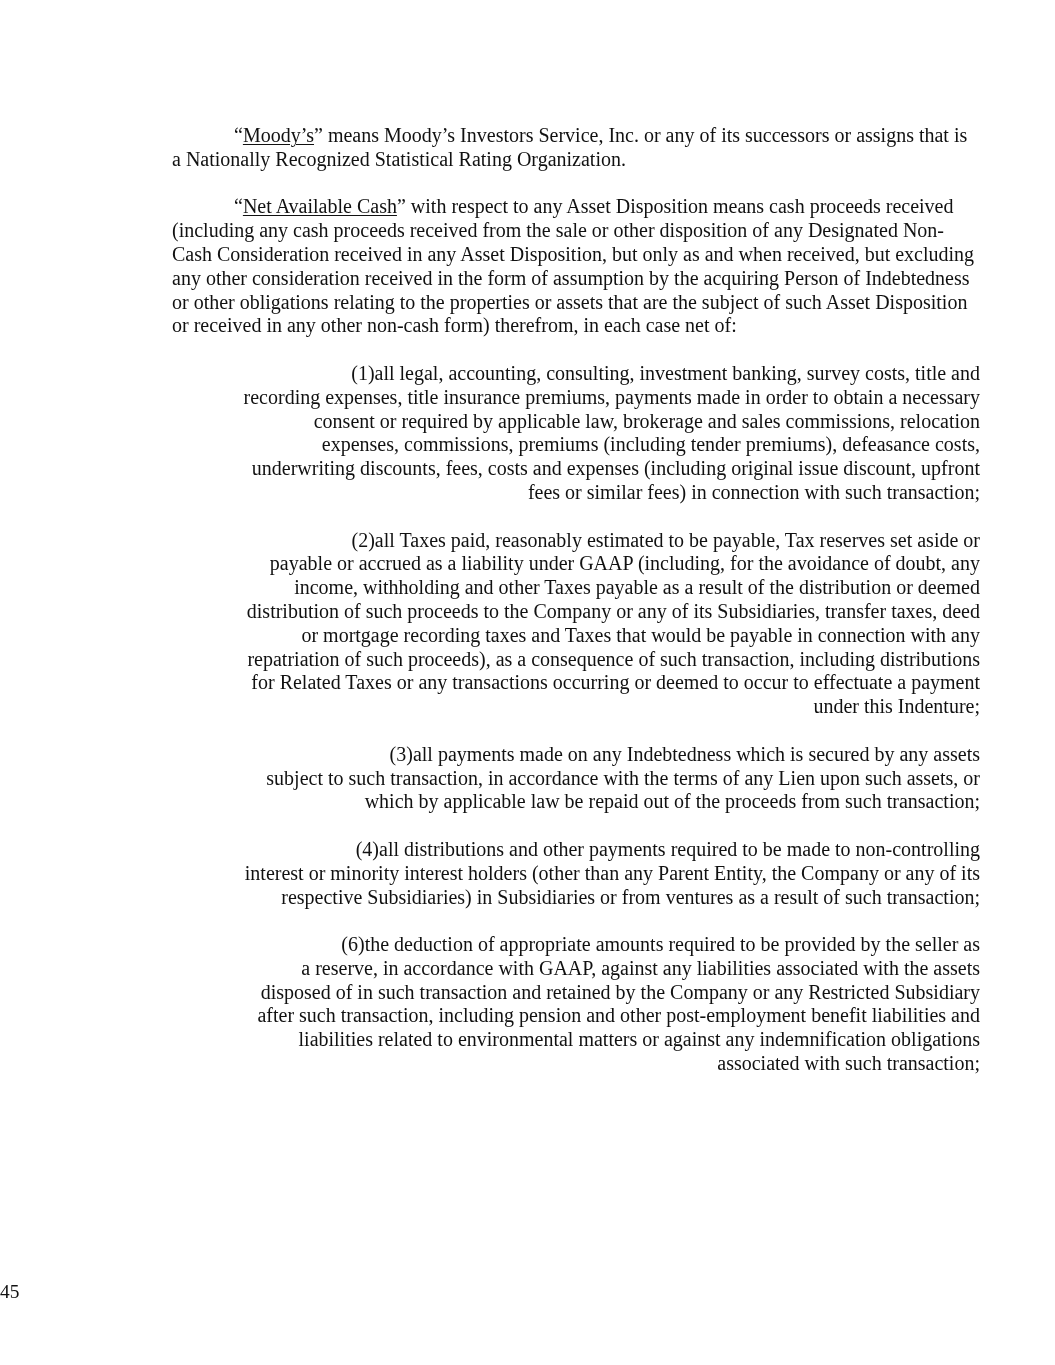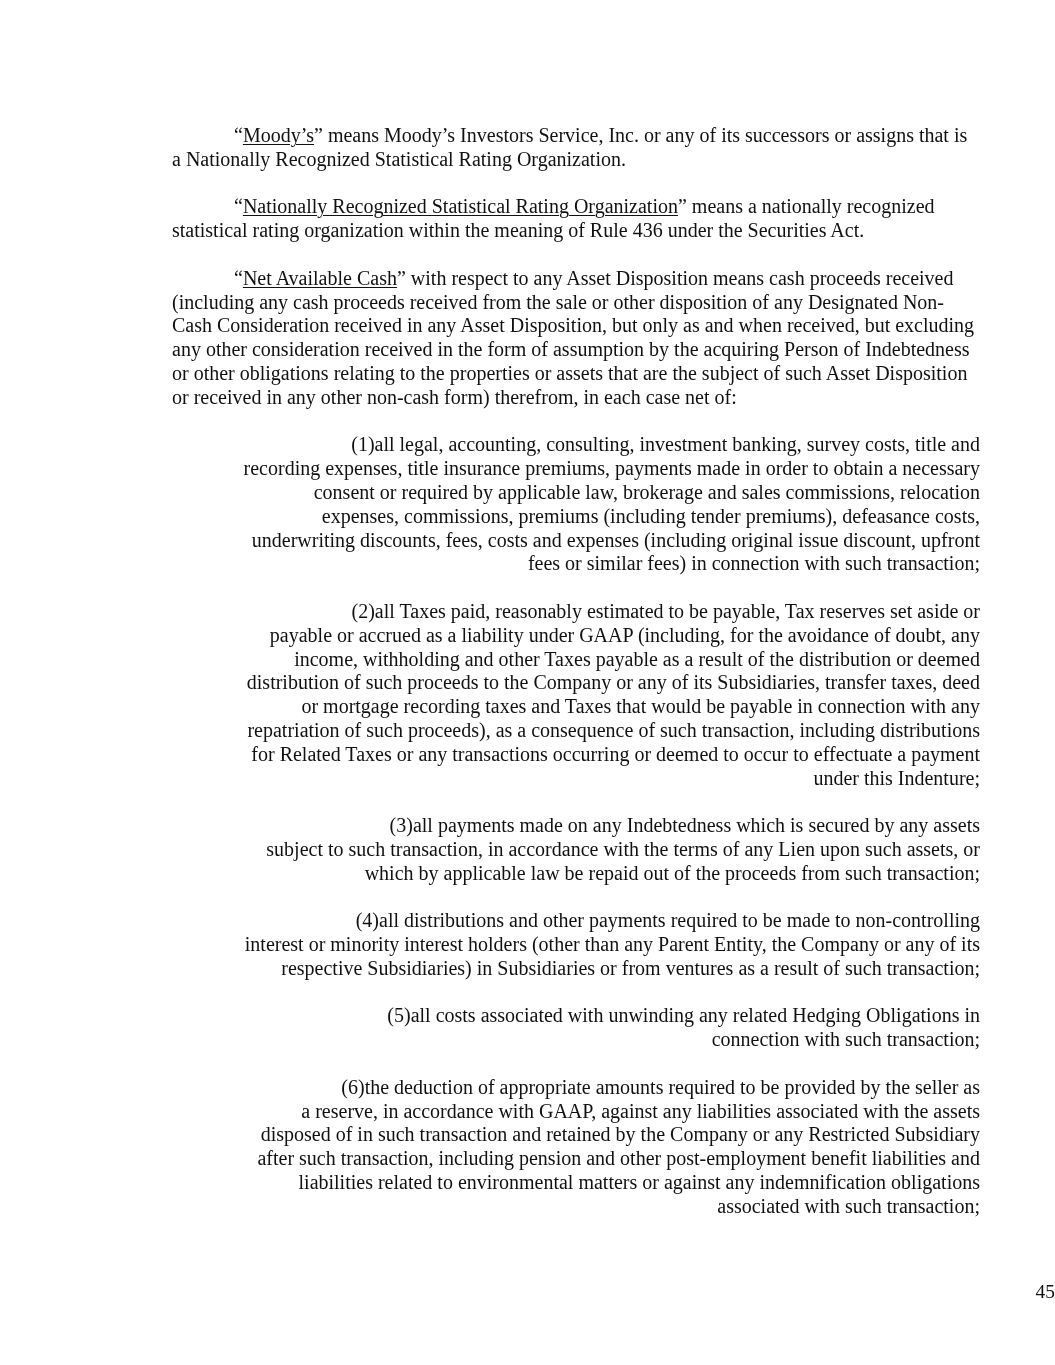--- a/index.html
+++ b/index.html
@@ -42,43 +42,41 @@
     .item-num {
       display: inline-block;
       width: 63px;
       text-indent: 0;
     }
     .page-number {
       position: absolute;
       top: 1280px;
       left: 0;
       width: 1055px;
-      text-align: right;
+      text-align: left;
       font-size: 19.4px;
       line-height: 23.8px;
     }
   </style>
 </head>
 <body>
 
 <div class="page">
 
   <p class="para"><span>“</span><span class="term">Moody’s</span><span>”</span><span> means Moody’s Investors Service, Inc. or any of its successors or assigns that is a Nationally Recognized Statistical Rating Organization.</span></p>
 
-  <p class="para"><span>“</span><span class="term">Nationally Recognized Statistical Rating Organization</span><span>”</span><span> means a nationally recognized statistical rating organization within the meaning of Rule 436 under the Securities Act.</span></p>
 
   <p class="para"><span>“</span><span class="term">Net Available Cash</span><span>”</span><span> with respect to any Asset Disposition means cash proceeds received (including any cash proceeds received from the sale or other disposition of any Designated Non-Cash Consideration received in any Asset Disposition, but only as and when received, but excluding any other consideration received in the form of assumption by the acquiring Person of Indebtedness or other obligations relating to the properties or assets that are the subject of such Asset Disposition or received in any other non-cash form) therefrom, in each case net of:</span></p>
 
   <p class="item"><span class="item-num">(1)</span><span>all legal, accounting, consulting, investment banking, survey costs, title and recording expenses, title insurance premiums, payments made in order to obtain a necessary consent or required by applicable law, brokerage and sales commissions, relocation expenses, commissions, premiums (including tender premiums), defeasance costs, underwriting discounts, fees, costs and expenses (including original issue discount, upfront fees or similar fees) in connection with such transaction;</span></p>
 
   <p class="item"><span class="item-num">(2)</span><span>all Taxes paid, reasonably estimated to be payable, Tax reserves set aside or payable or accrued as a liability under GAAP (including, for the avoidance of doubt, any income, withholding and other Taxes payable as a result of the distribution or deemed distribution of such proceeds to the Company or any of its Subsidiaries, transfer taxes, deed or mortgage recording taxes and Taxes that would be payable in connection with any repatriation of such proceeds), as a consequence of such transaction, including distributions for Related Taxes or any transactions occurring or deemed to occur to effectuate a payment under this Indenture;</span></p>
 
   <p class="item"><span class="item-num">(3)</span><span>all payments made on any Indebtedness which is secured by any assets subject to such transaction, in accordance with the terms of any Lien upon such assets, or which by applicable law be repaid out of the proceeds from such transaction;</span></p>
 
   <p class="item"><span class="item-num">(4)</span><span>all distributions and other payments required to be made to non-controlling interest or minority interest holders (other than any Parent Entity, the Company or any of its respective Subsidiaries) in Subsidiaries or from ventures as a result of such transaction;</span></p>
 
-  <p class="item"><span class="item-num">(5)</span><span>all costs associated with unwinding any related Hedging Obligations in connection with such transaction;</span></p>
 
   <p class="item"><span class="item-num">(6)</span><span>the deduction of appropriate amounts required to be provided by the seller as a reserve, in accordance with GAAP, against any liabilities associated with the assets disposed of in such transaction and retained by the Company or any Restricted Subsidiary after such transaction, including pension and other post-employment benefit liabilities and liabilities related to environmental matters or against any indemnification obligations associated with such transaction;</span></p>
 
 </div>
 
 <div class="page-number">45</div>
 
 </body></html>

